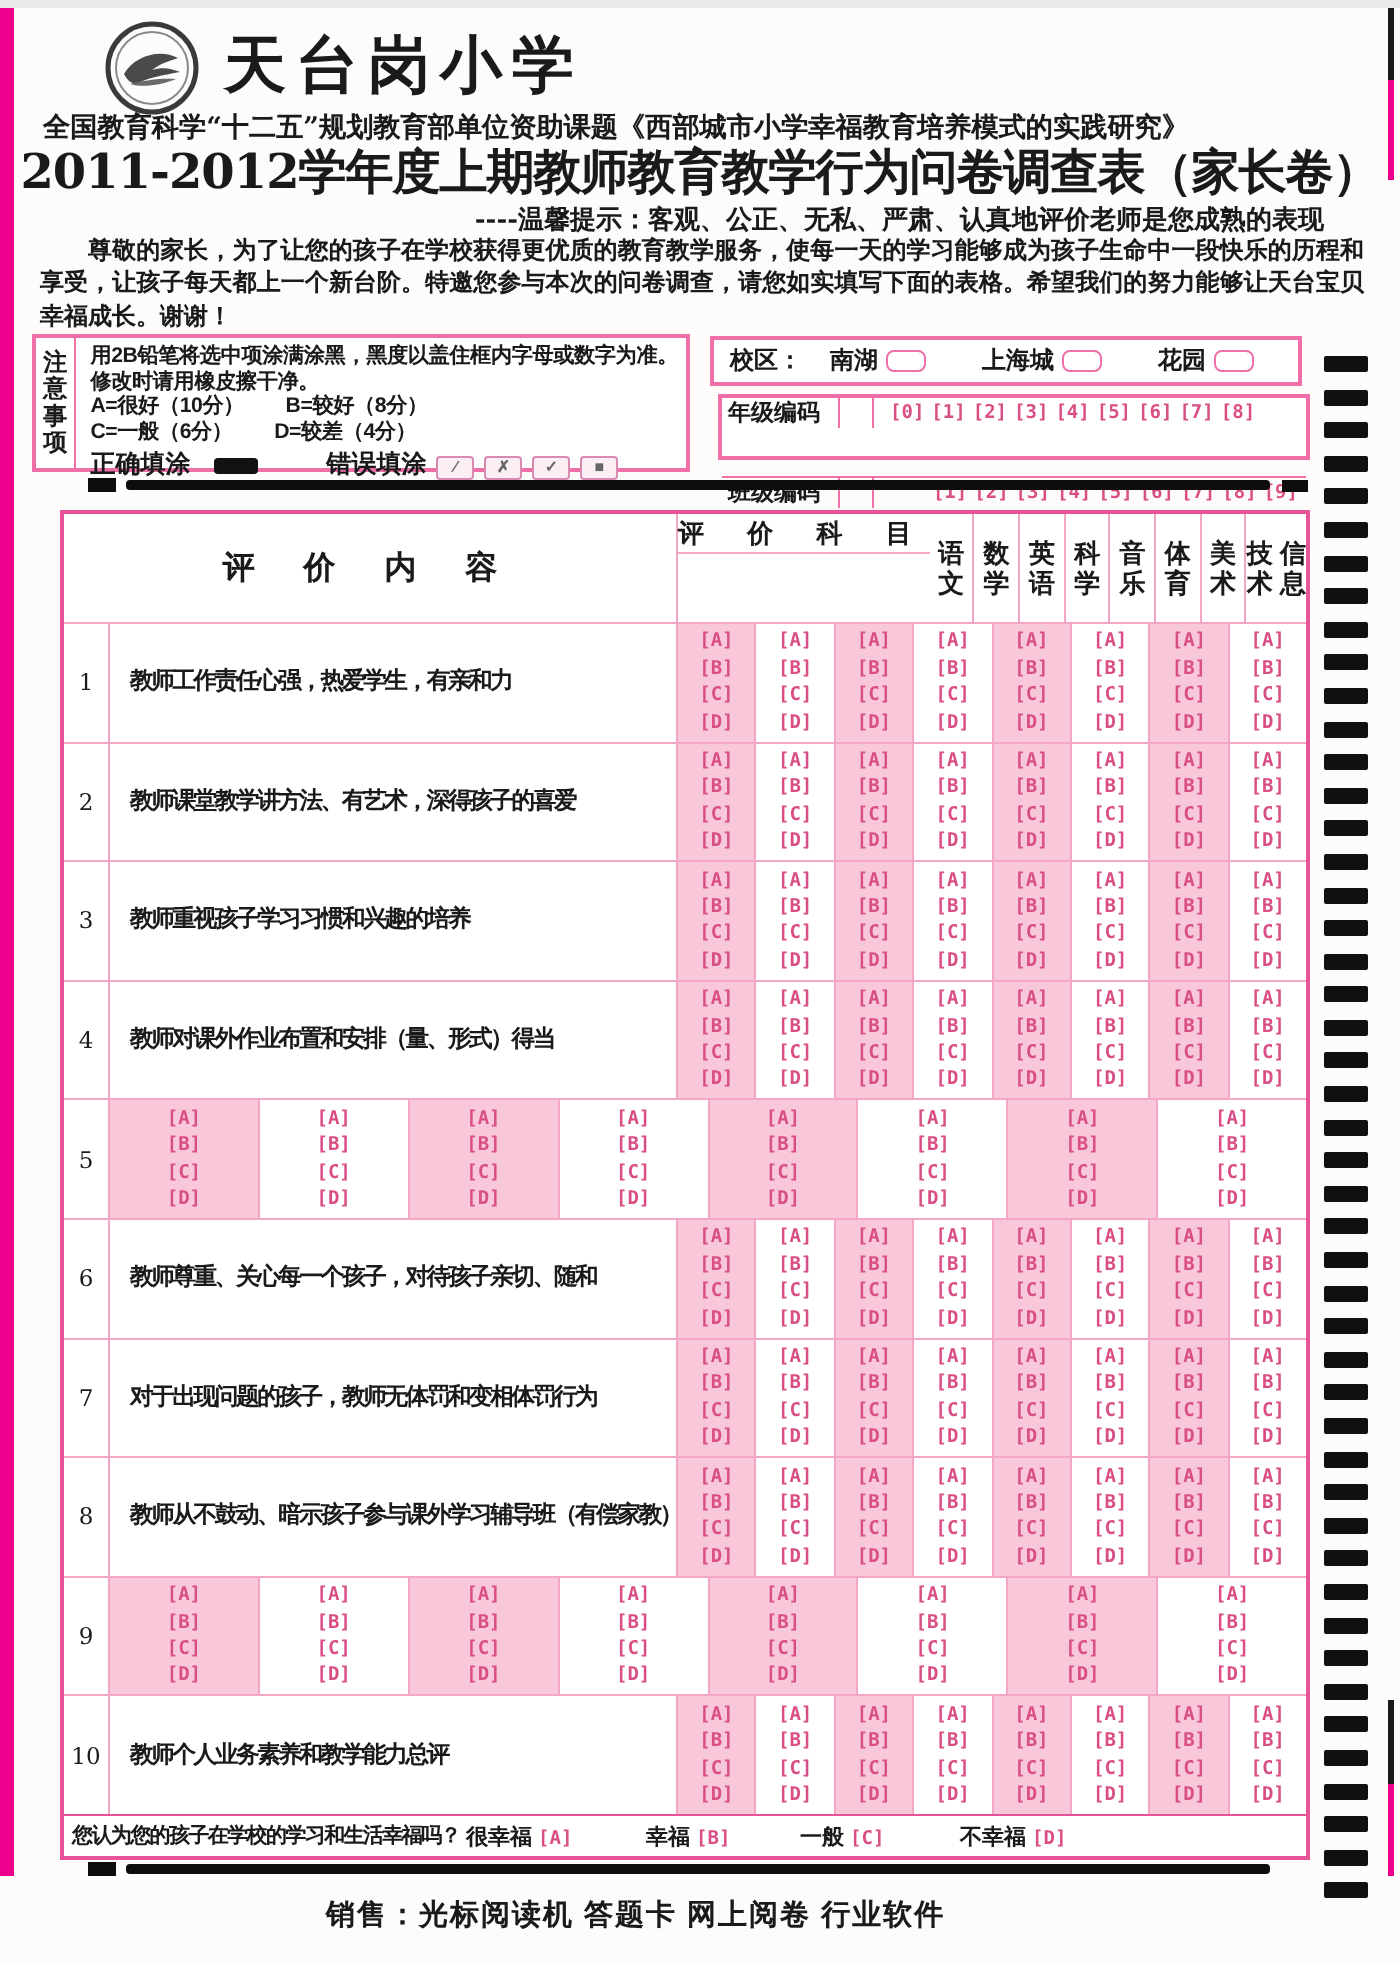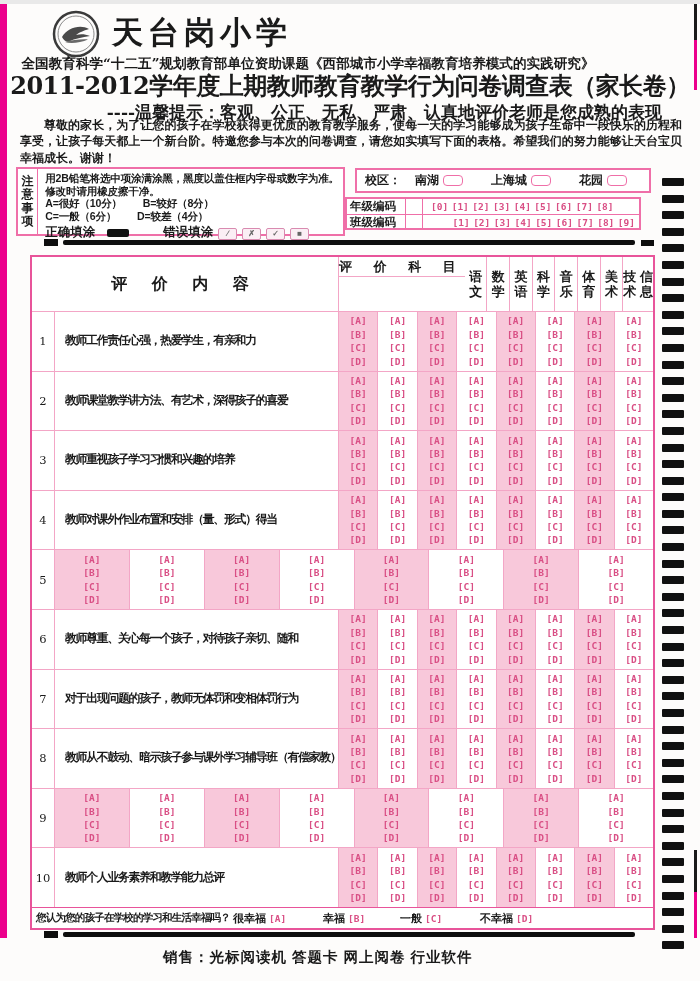--- a/index.html
+++ b/index.html
@@ -22,21 +22,21 @@
   
   .logo{position:absolute;left:52px;top:6px;width:48px;height:48px;}
   .school-name{position:absolute;left:112px;top:8px;font-family:"DejaVu Serif",serif;
                font-weight:bold;font-size:31px;letter-spacing:5px;}
   .project-line{position:absolute;left:0;top:51px;width:616px;text-align:center;
                 font-family:"DejaVu Serif",serif;font-weight:bold;font-size:13.6px;white-space:nowrap;}
   .main-title{position:absolute;left:0;top:66px;width:700px;text-align:center;
               font-family:"DejaVu Serif",serif;font-weight:bold;font-size:24px;
               letter-spacing:-0.5px;white-space:nowrap;}
   .tip-line{position:absolute;right:38px;top:97px;font-family:"DejaVu Serif",serif;
-            font-weight:bold;font-size:17px;}
+            font-weight:bold;font-size:13px;}
   .intro{position:absolute;left:20px;top:113px;width:662px;font-family:"DejaVu Serif",serif;
          font-size:12px;line-height:16.4px;text-indent:2em;text-align:justify;font-weight:bold;}
   
   .notice-box{position:absolute;left:16px;top:163px;width:329px;height:69px;
               border:2px solid #ef6fa8;display:flex;background:#fff;box-sizing:border-box;}
   .notice-label{width:30px;border-right:1.5px solid #ef6fa8;display:flex;flex-direction:column;
                 align-items:center;justify-content:center;font-weight:bold;font-size:12px;line-height:13.5px;}
   .notice-body{flex:1;padding:3px 4px 0 7px;}
   .n-line{font-size:10.6px;font-weight:bold;line-height:12.6px;white-space:nowrap;letter-spacing:-0.2px;}
   .fill-row{display:flex;align-items:center;margin-top:2px;font-weight:bold;font-size:12.5px;}
@@ -44,22 +44,22 @@
   .wrong-box{display:inline-block;width:17px;height:10px;border:1px solid #d98ab0;border-radius:2px;
              margin-left:5px;color:#666;font-size:8px;line-height:9px;text-align:center;background:#fbeff5;}
   
   .campus-box{position:absolute;left:355px;top:164px;width:296px;height:25px;border:2px solid #ef6fa8;
               display:flex;align-items:center;font-weight:bold;font-size:12px;padding:0 8px;
               box-sizing:border-box;background:#fff;}
   .campus-opts{flex:1;display:flex;justify-content:space-around;}
   .campus-opt{display:flex;align-items:center;}
   .c-box{display:inline-block;width:18px;height:9px;border:1.5px solid #ef6fa8;border-radius:4px;
          margin-left:4px;background:#fff;}
-  .codes-box{position:absolute;left:345px;top:193px;width:296px;height:33px;border:2px solid #ef6fa8;
-             display:flex;flex-direction:column;box-sizing:border-box;background:#fff;}
+  .codes-box{position:absolute;left:359px;top:193px;width:296px;height:33px;border:2px solid #ef6fa8;
+             display:flex;flex-direction:column;box-sizing:border-box;background:#fff;gap:24px;}
   .code-row{flex:1;display:flex;align-items:center;}
   .code-row + .code-row{border-top:1.2px solid #ef6fa8;}
   .code-label{width:55px;padding-left:3px;font-weight:bold;font-size:11.5px;align-self:stretch;
               display:flex;align-items:center;border-right:1.2px solid #ef6fa8;}
   .code-blank{width:16px;align-self:stretch;border-right:1.2px solid #ef6fa8;}
   .code-digits{flex:1;display:flex;justify-content:flex-start;padding-left:8px;gap:3.5px;}
   .code-digits.right{justify-content:flex-end;padding-right:4px;padding-left:0;}
   .code-digit{color:#d94f85;font-weight:bold;font-size:9.5px;font-family:"DejaVu Sans Mono",monospace;}
   
   .main-table{position:absolute;left:30px;top:251px;width:625px;height:675px;border:2px solid #e8549a;

